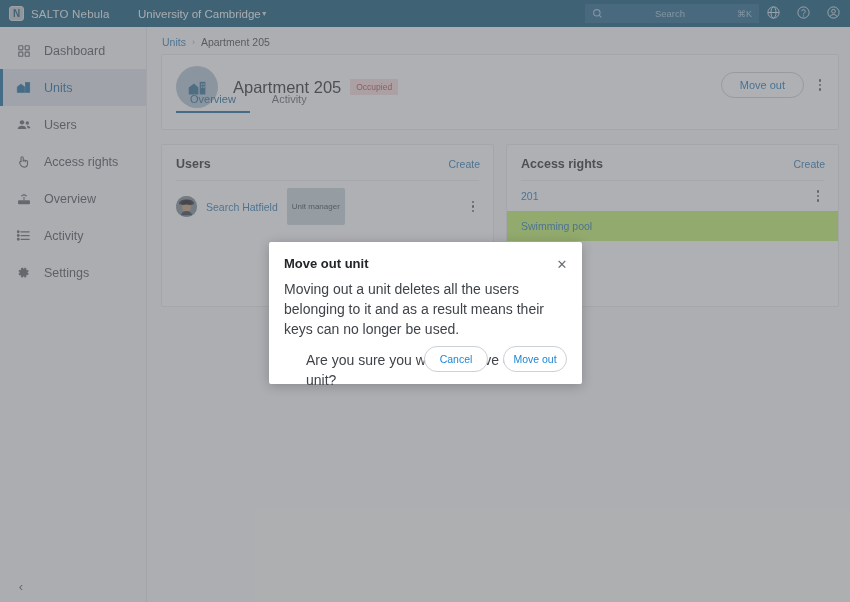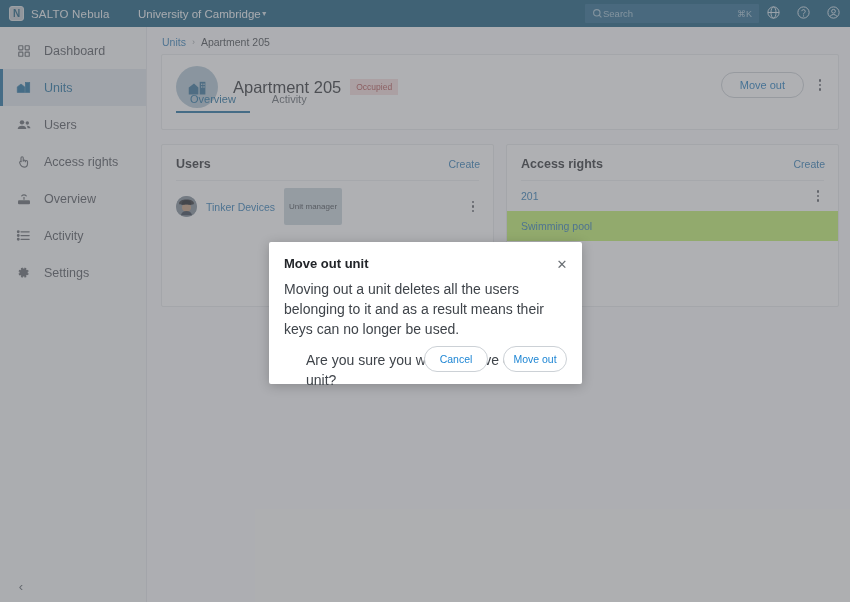--- a/index.html
+++ b/index.html
@@ -41,20 +41,21 @@
   .org { color: #eef3f6; font-size: 11.5px; display: flex; align-items: center; gap: 0; margin-left: 13px; }
   .caret-down { font-size: 7px; color: #cfdbe3; }
 
   .search-box {
     position: absolute; left: 585px; top: 4px;
     width: 174px; height: 19px;
     background: #1d6389;
     display: flex; align-items: center; 
     padding: 0 7px;
     border-radius: 1px;
+    text-align: center;
   }
   .search-box svg { flex: none; }
   .search-ph { color: #9fc0d3; font-size: 9.5px; flex: 1; }
   .search-kbd { color: #9fc0d3; font-size: 9px; }
 
   .top-icons { position: absolute; right: 9px; top: 4px; display: flex; gap: 14px; align-items: center; }
   .top-icons .ti { width: 16px; height: 16px; display: flex; align-items: center; justify-content: center; }
 
   
   .sidebar {
@@ -380,21 +381,21 @@
           <div class="row-left">
             <div class="avatar-photo">
               <svg width="21" height="21" viewBox="0 0 24 24">
                 <rect width="24" height="24" fill="#7c8995"></rect>
                 <circle cx="12" cy="13" r="5.2" fill="#c49a78"></circle>
                 <path d="M3.5 8.5c0-2.6 3.8-4.4 8.5-4.4s8.5 1.8 8.5 4.4c0 1-1.4 1.3-3 1.4-1.3.1-2-.6-5.5-.6s-4.2.7-5.5.6c-1.6-.1-3-.4-3-1.4z" fill="#26282d"></path>
                 <path d="M6.6 9.2c0-2.9 2.4-4.6 5.4-4.6s5.4 1.7 5.4 4.6c0 .7-.4 1-1 .9-1.2-.2-2.4-.5-4.4-.5s-3.2.3-4.4.5c-.6.1-1-.2-1-.9z" fill="#16181c"></path>
                 <path d="M5.6 22c.6-3.1 3.2-4.8 6.4-4.8s5.8 1.7 6.4 4.8H5.6z" fill="#2f3b49"></path>
               </svg>
             </div>
-            <span class="row-name">Tinker Devices</span>
+            <span class="row-name">Search Hatfield</span>
             <span class="badge-role">Unit manager</span>
           </div>
           <div class="kebab">
               <i></i>
               <i></i>
               <i></i>
             </div>
         </div>
       </div>
 

